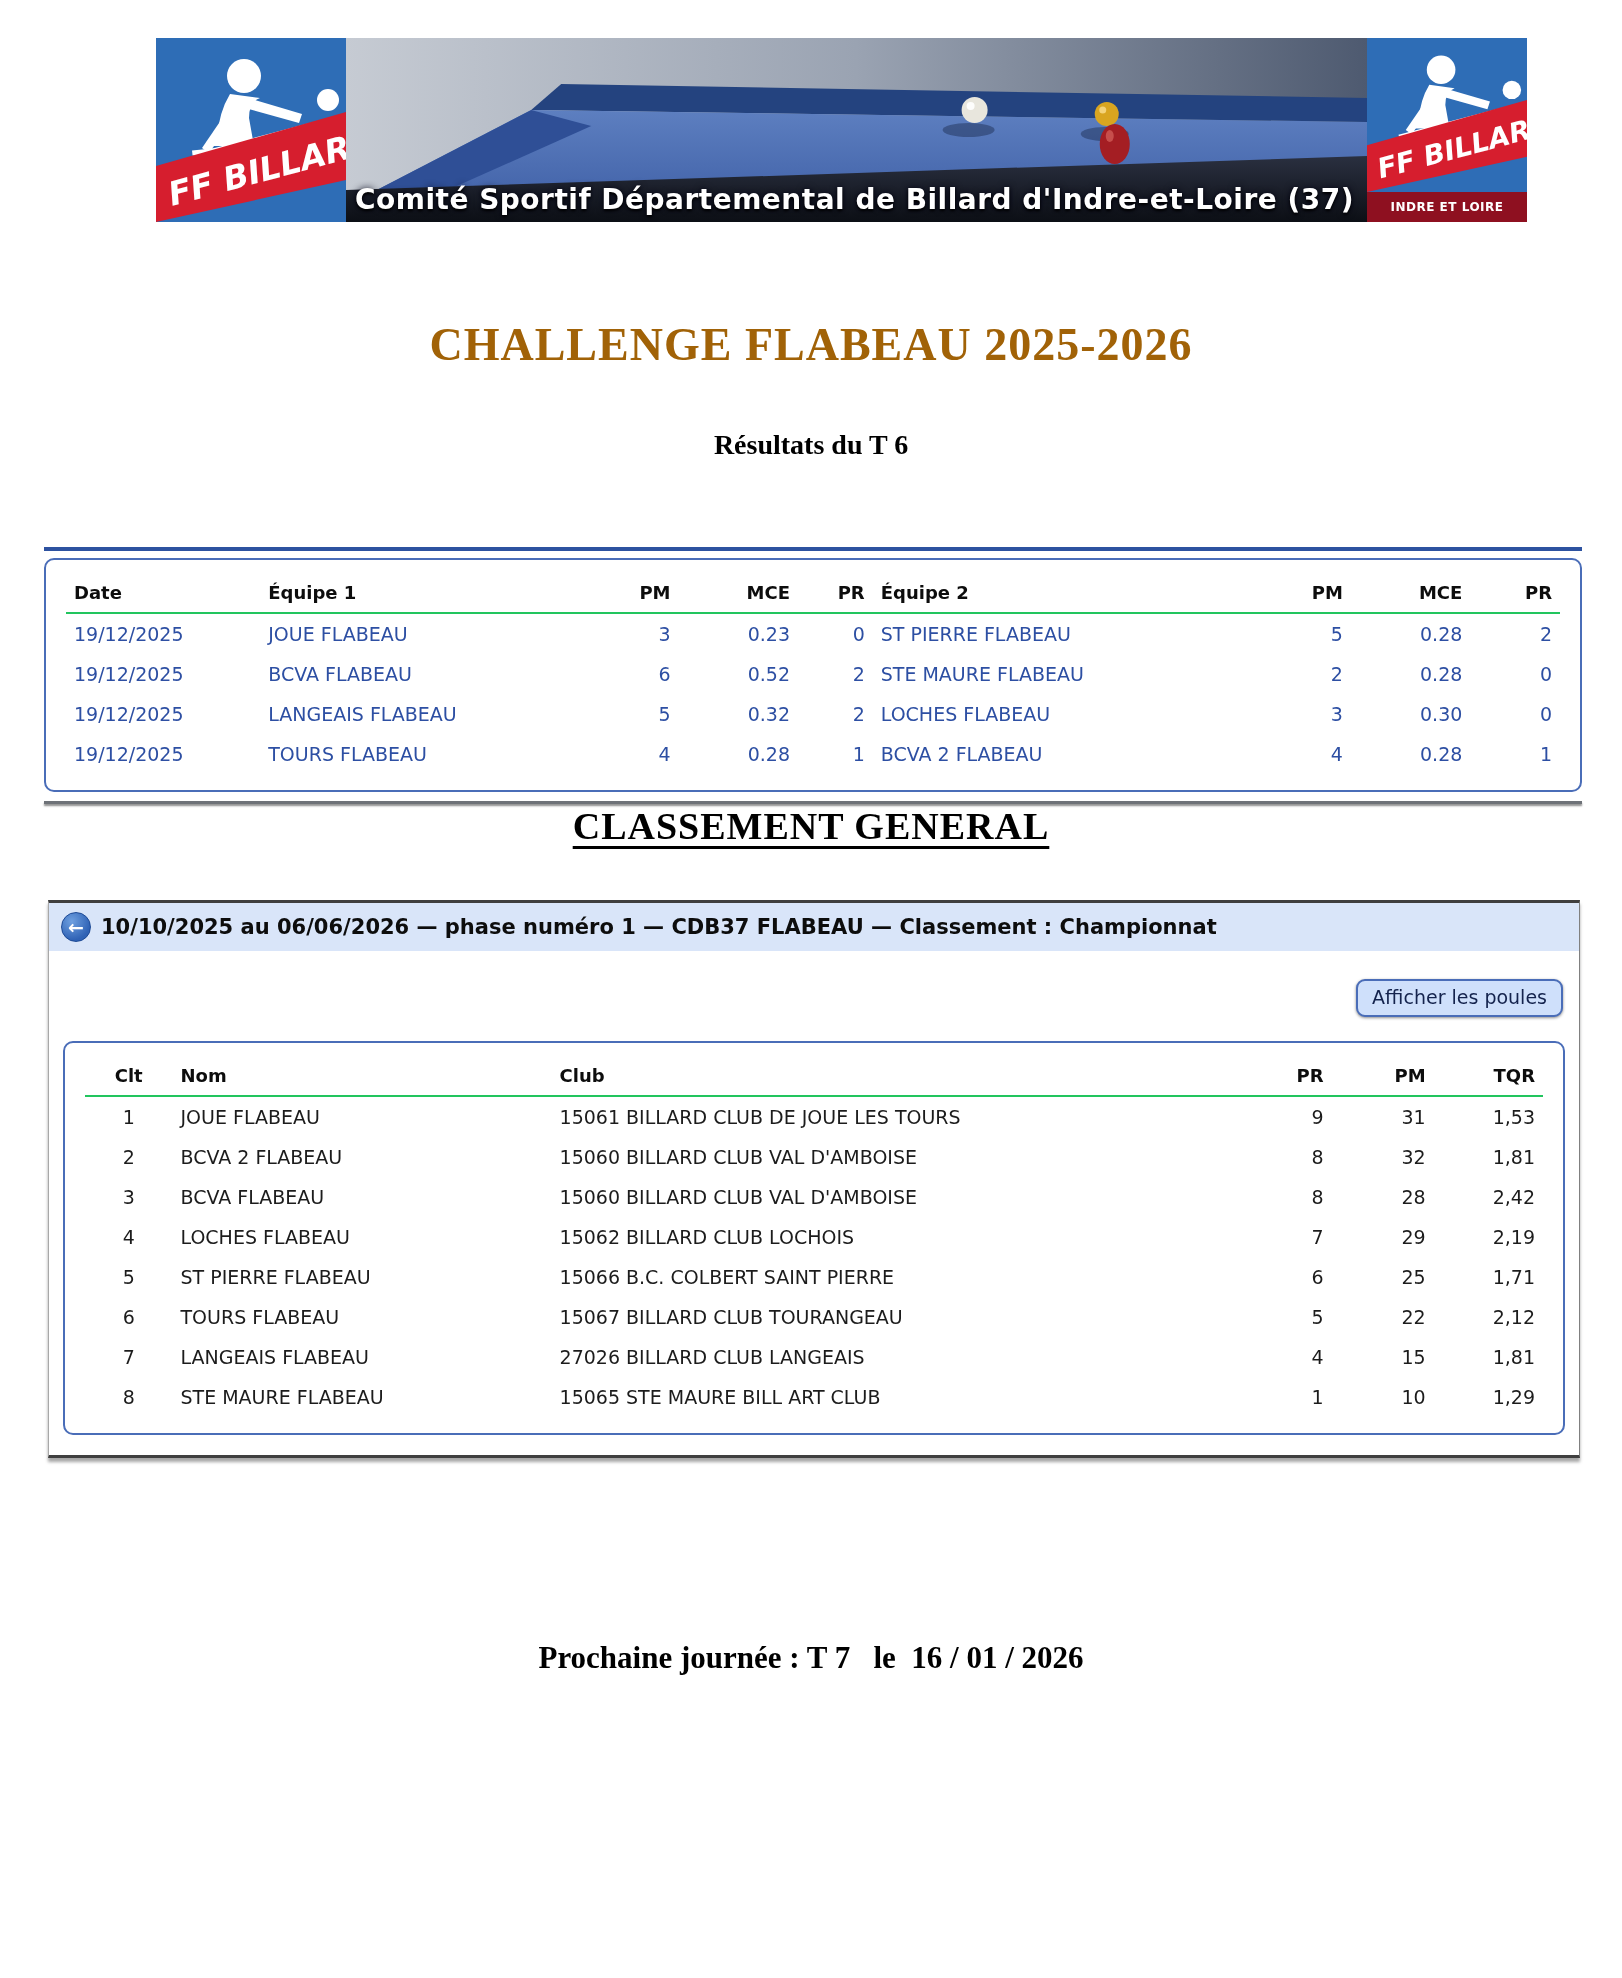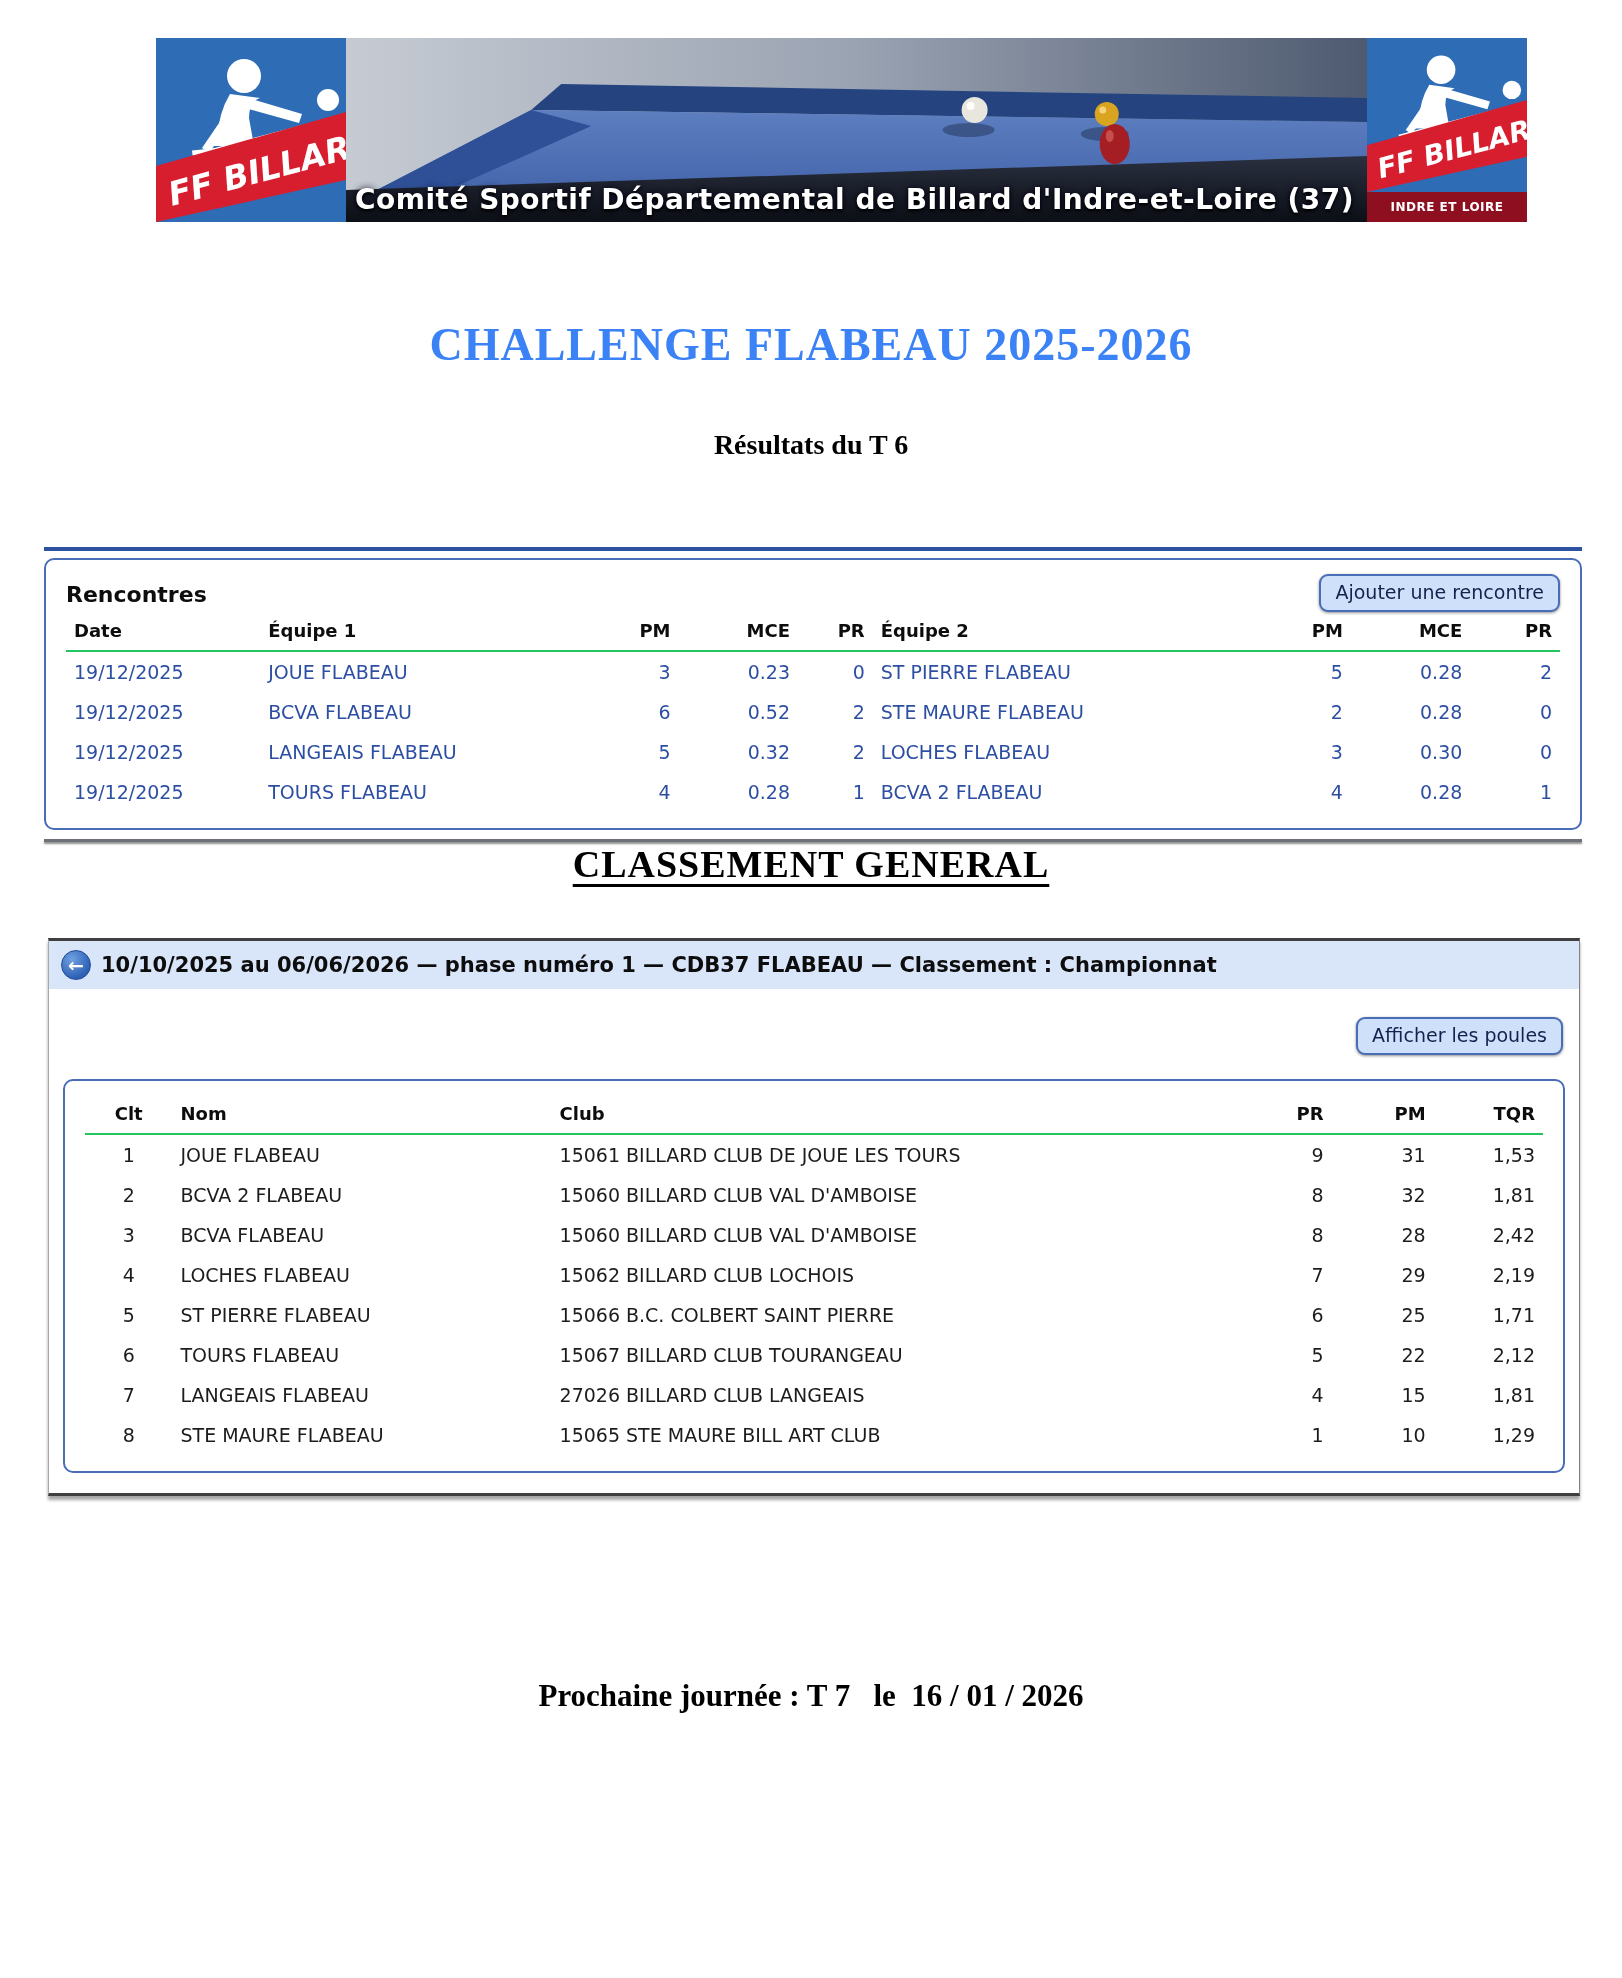--- a/index.html
+++ b/index.html
@@ -26,21 +26,21 @@
   .logo-right svg { display: block; }
   .region-strip {
     height: 30px; background: #8e1020; color: #fff; text-align: center;
     font-size: 12px; font-weight: bold; letter-spacing: 0.5px; line-height: 30px;
   }
 
   
   .doc-title {
     margin-top: 96px; text-align: center;
     font-family: "Liberation Serif", "DejaVu Serif", serif;
-    font-size: 46px; font-weight: bold; color: #3b82f6; letter-spacing: 1px;
+    font-size: 46px; font-weight: bold; color: #a16207; letter-spacing: 1px;
   }
   .doc-subtitle {
     margin-top: 58px; text-align: center;
     font-family: "Liberation Serif", "DejaVu Serif", serif;
     font-size: 28px; font-weight: bold; color: #000;
   }
   .section-title {
     text-align: center;
     font-family: "Liberation Serif", "DejaVu Serif", serif;
     font-size: 38px; font-weight: bold; color: #000;
@@ -191,24 +191,20 @@
     <div class="region-strip">INDRE ET LOIRE</div>
   </div>
 </header>
 
 <h1 class="doc-title">CHALLENGE FLABEAU 2025-2026</h1>
 <h2 class="doc-subtitle">Résultats du T 6</h2>
 
 <section class="rencontres-wrap">
   <div class="top-rule"></div>
   <div class="blue-panel rencontres-panel">
-    <div class="panel-head">
-      <div class="panel-title">Rencontres</div>
-      <button class="app-button">Ajouter une rencontre</button>
-    </div>
     <table class="rencontres-table">
       <colgroup>
         <col style="width:13%">
           <col style="width:22%">
           <col style="width:6%">
         <col style="width:8%">
           <col style="width:5%">
           <col style="width:25%">
         <col style="width:7%">
           <col style="width:8%">

